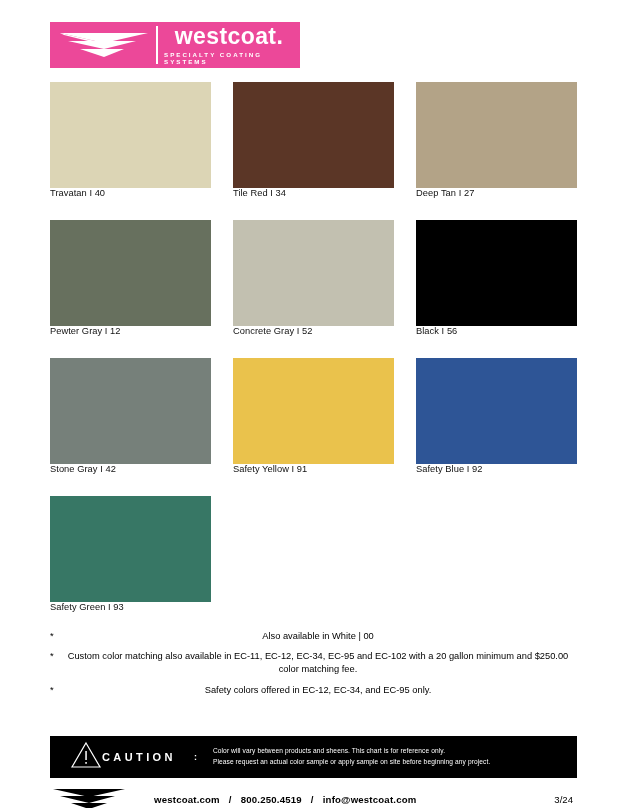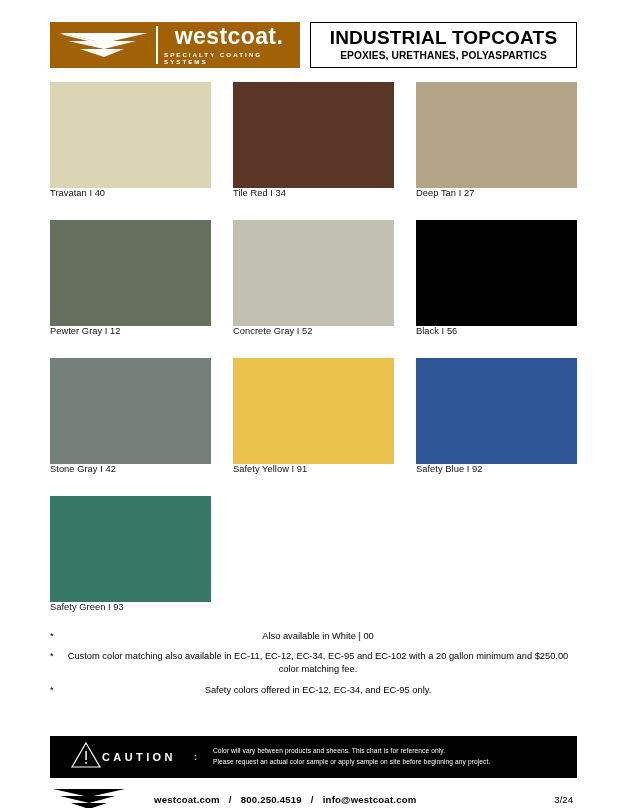--- a/index.html
+++ b/index.html
@@ -25,21 +25,21 @@
   }
 
   
   .header {
     display: flex;
     align-items: stretch;
     height: 46px;
     margin-top: 22px;
   }
   .brand-block {
-    background: #a16207;
+    background: #ec4899;
     display: flex;
     align-items: center;
     width: 250px;
     box-sizing: border-box;
     padding: 0 6px;
   }
   .brand-logo {
     width: 96px;
     height: 36px;
     display: flex;
@@ -222,24 +222,20 @@
           <polygon points="2,4 46,14 46,16 6,6" fill="#ffffff"></polygon>
         </svg>
       </div>
       <div class="brand-divider"></div>
       <div class="brand-words">
         <div class="brand-name">westcoat.</div>
         <div class="brand-tagline">SPECIALTY COATING SYSTEMS</div>
       </div>
     </div>
 
-    <div class="title-block">
-      <div class="title-main">INDUSTRIAL TOPCOATS</div>
-      <div class="title-sub">EPOXIES, URETHANES, POLYASPARTICS</div>
-    </div>
 
   </div>
 
   <div class="swatch-grid">
 
     <div class="swatch-cell">
       <div class="swatch-chip" style="background:#dcd5b5"></div>
       <div class="swatch-label">Travatan I 40</div>
     </div>
 

